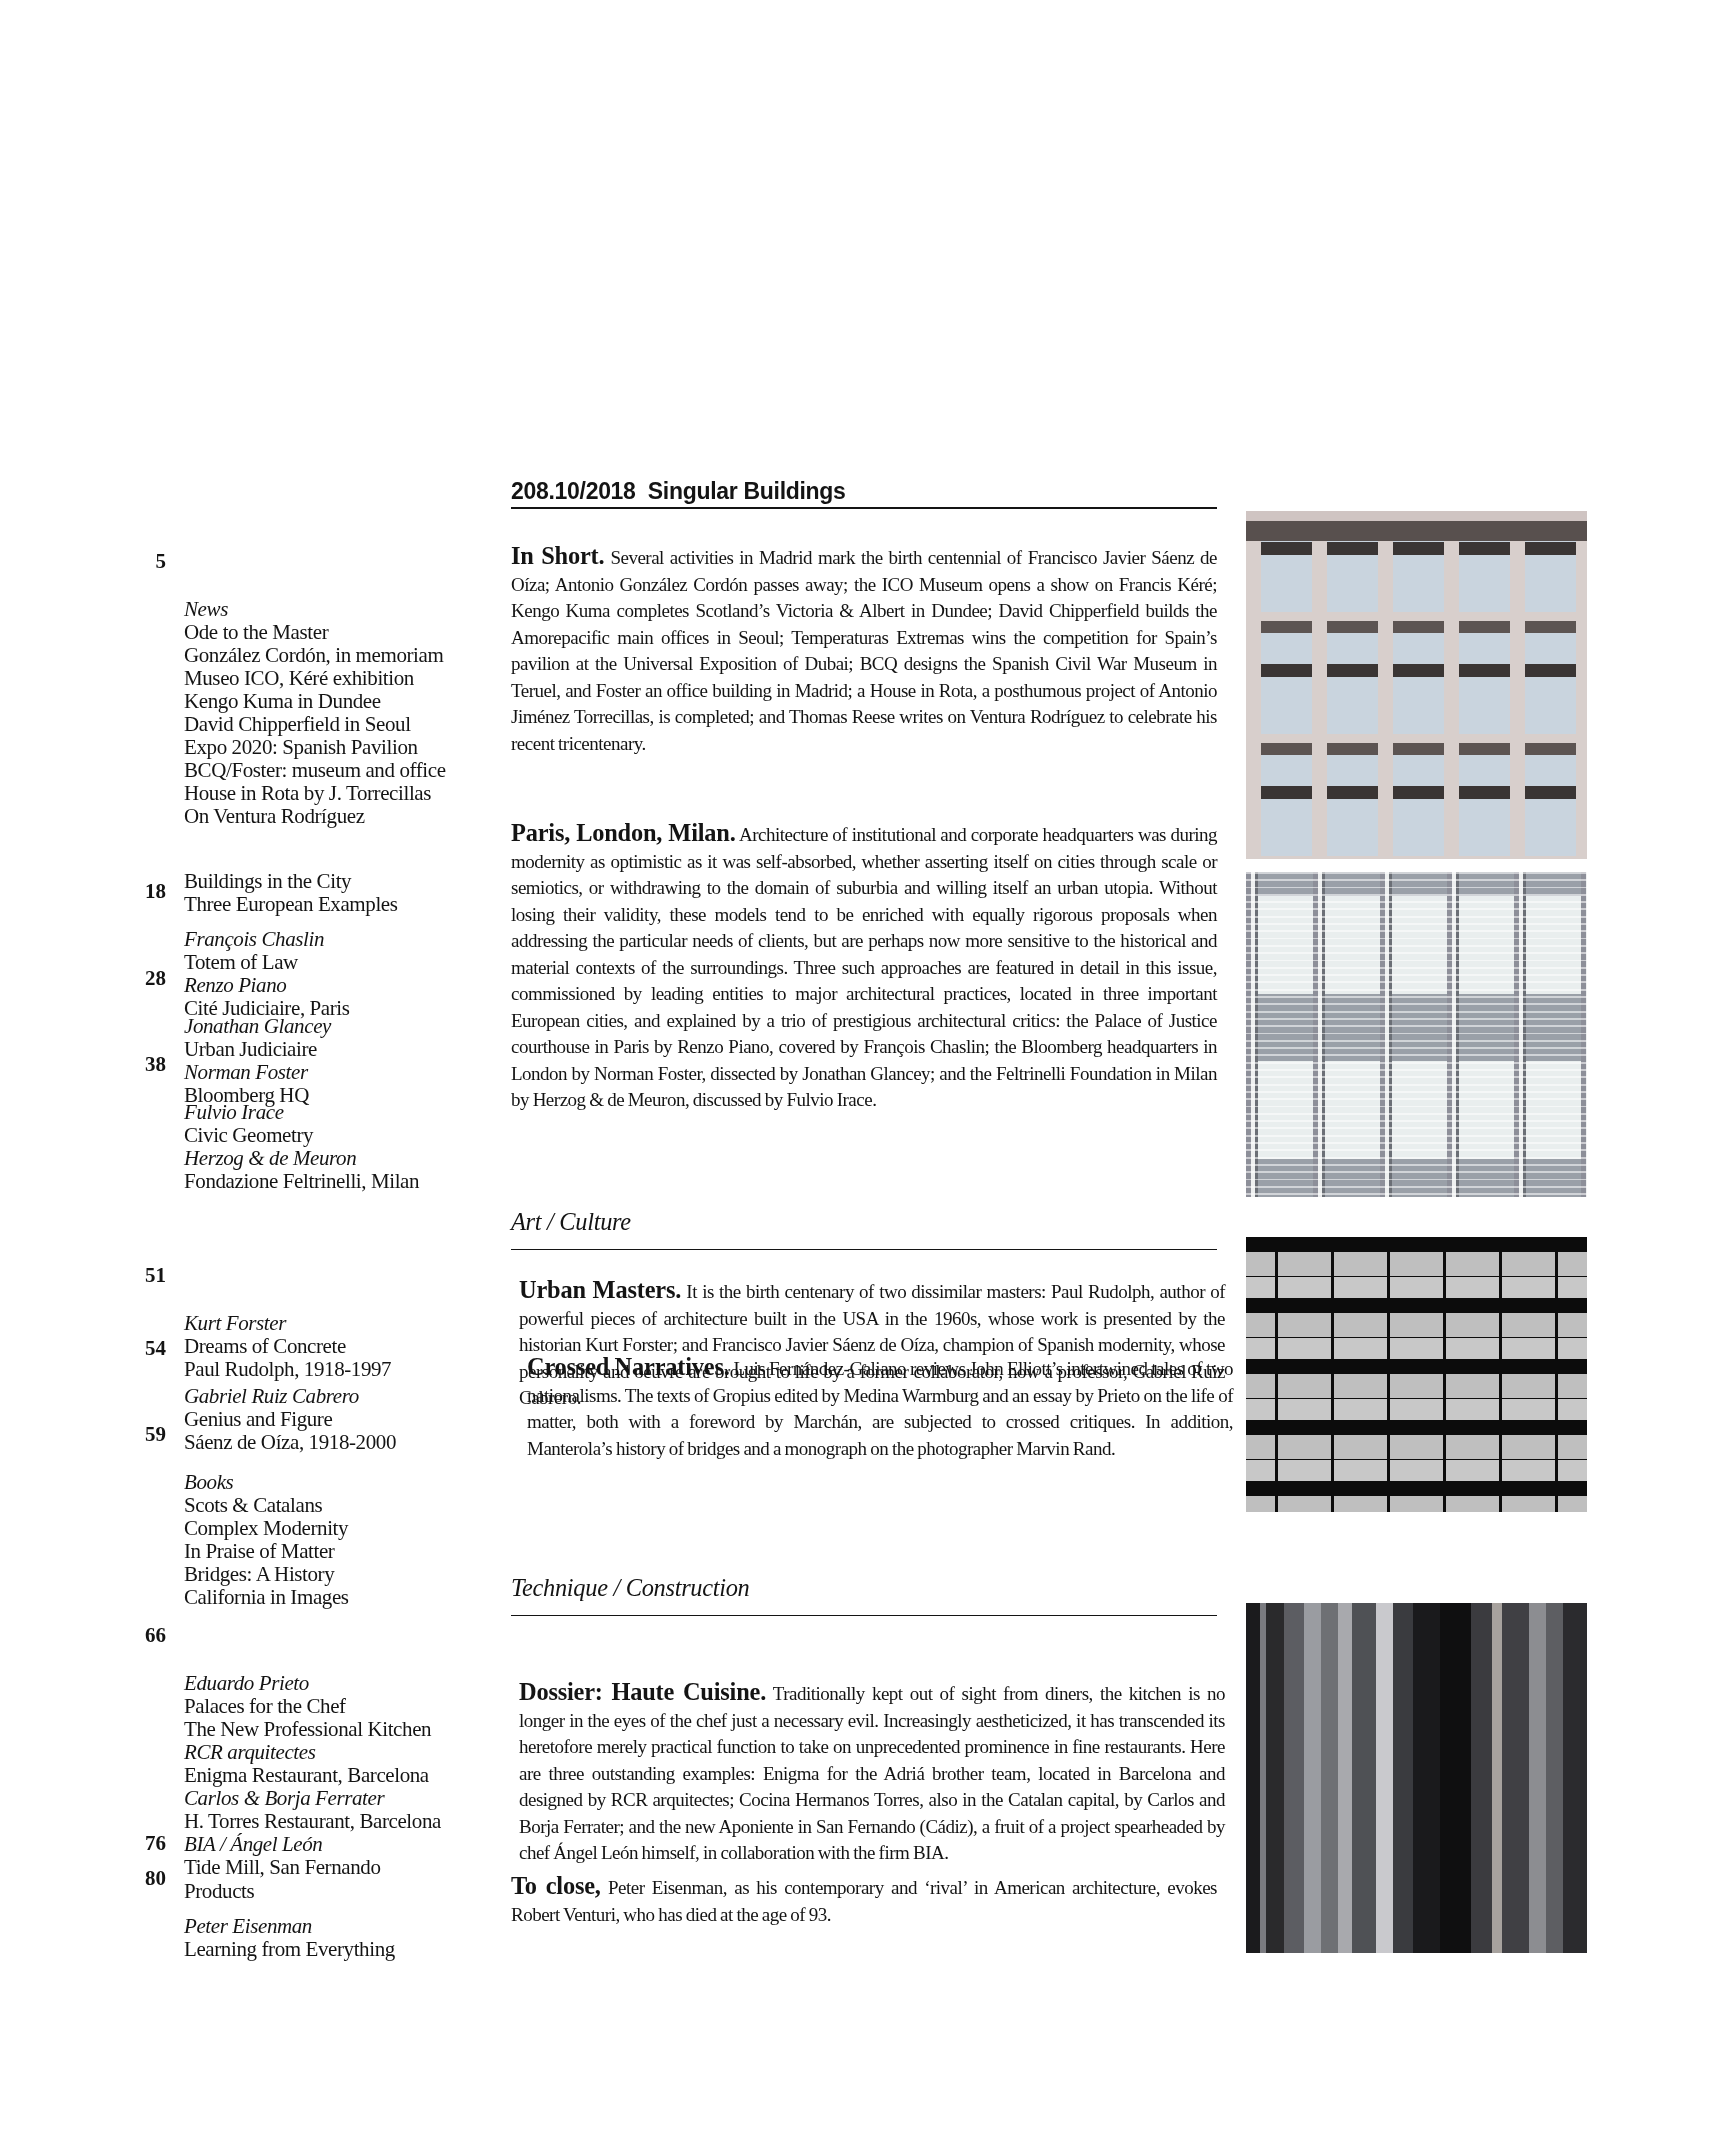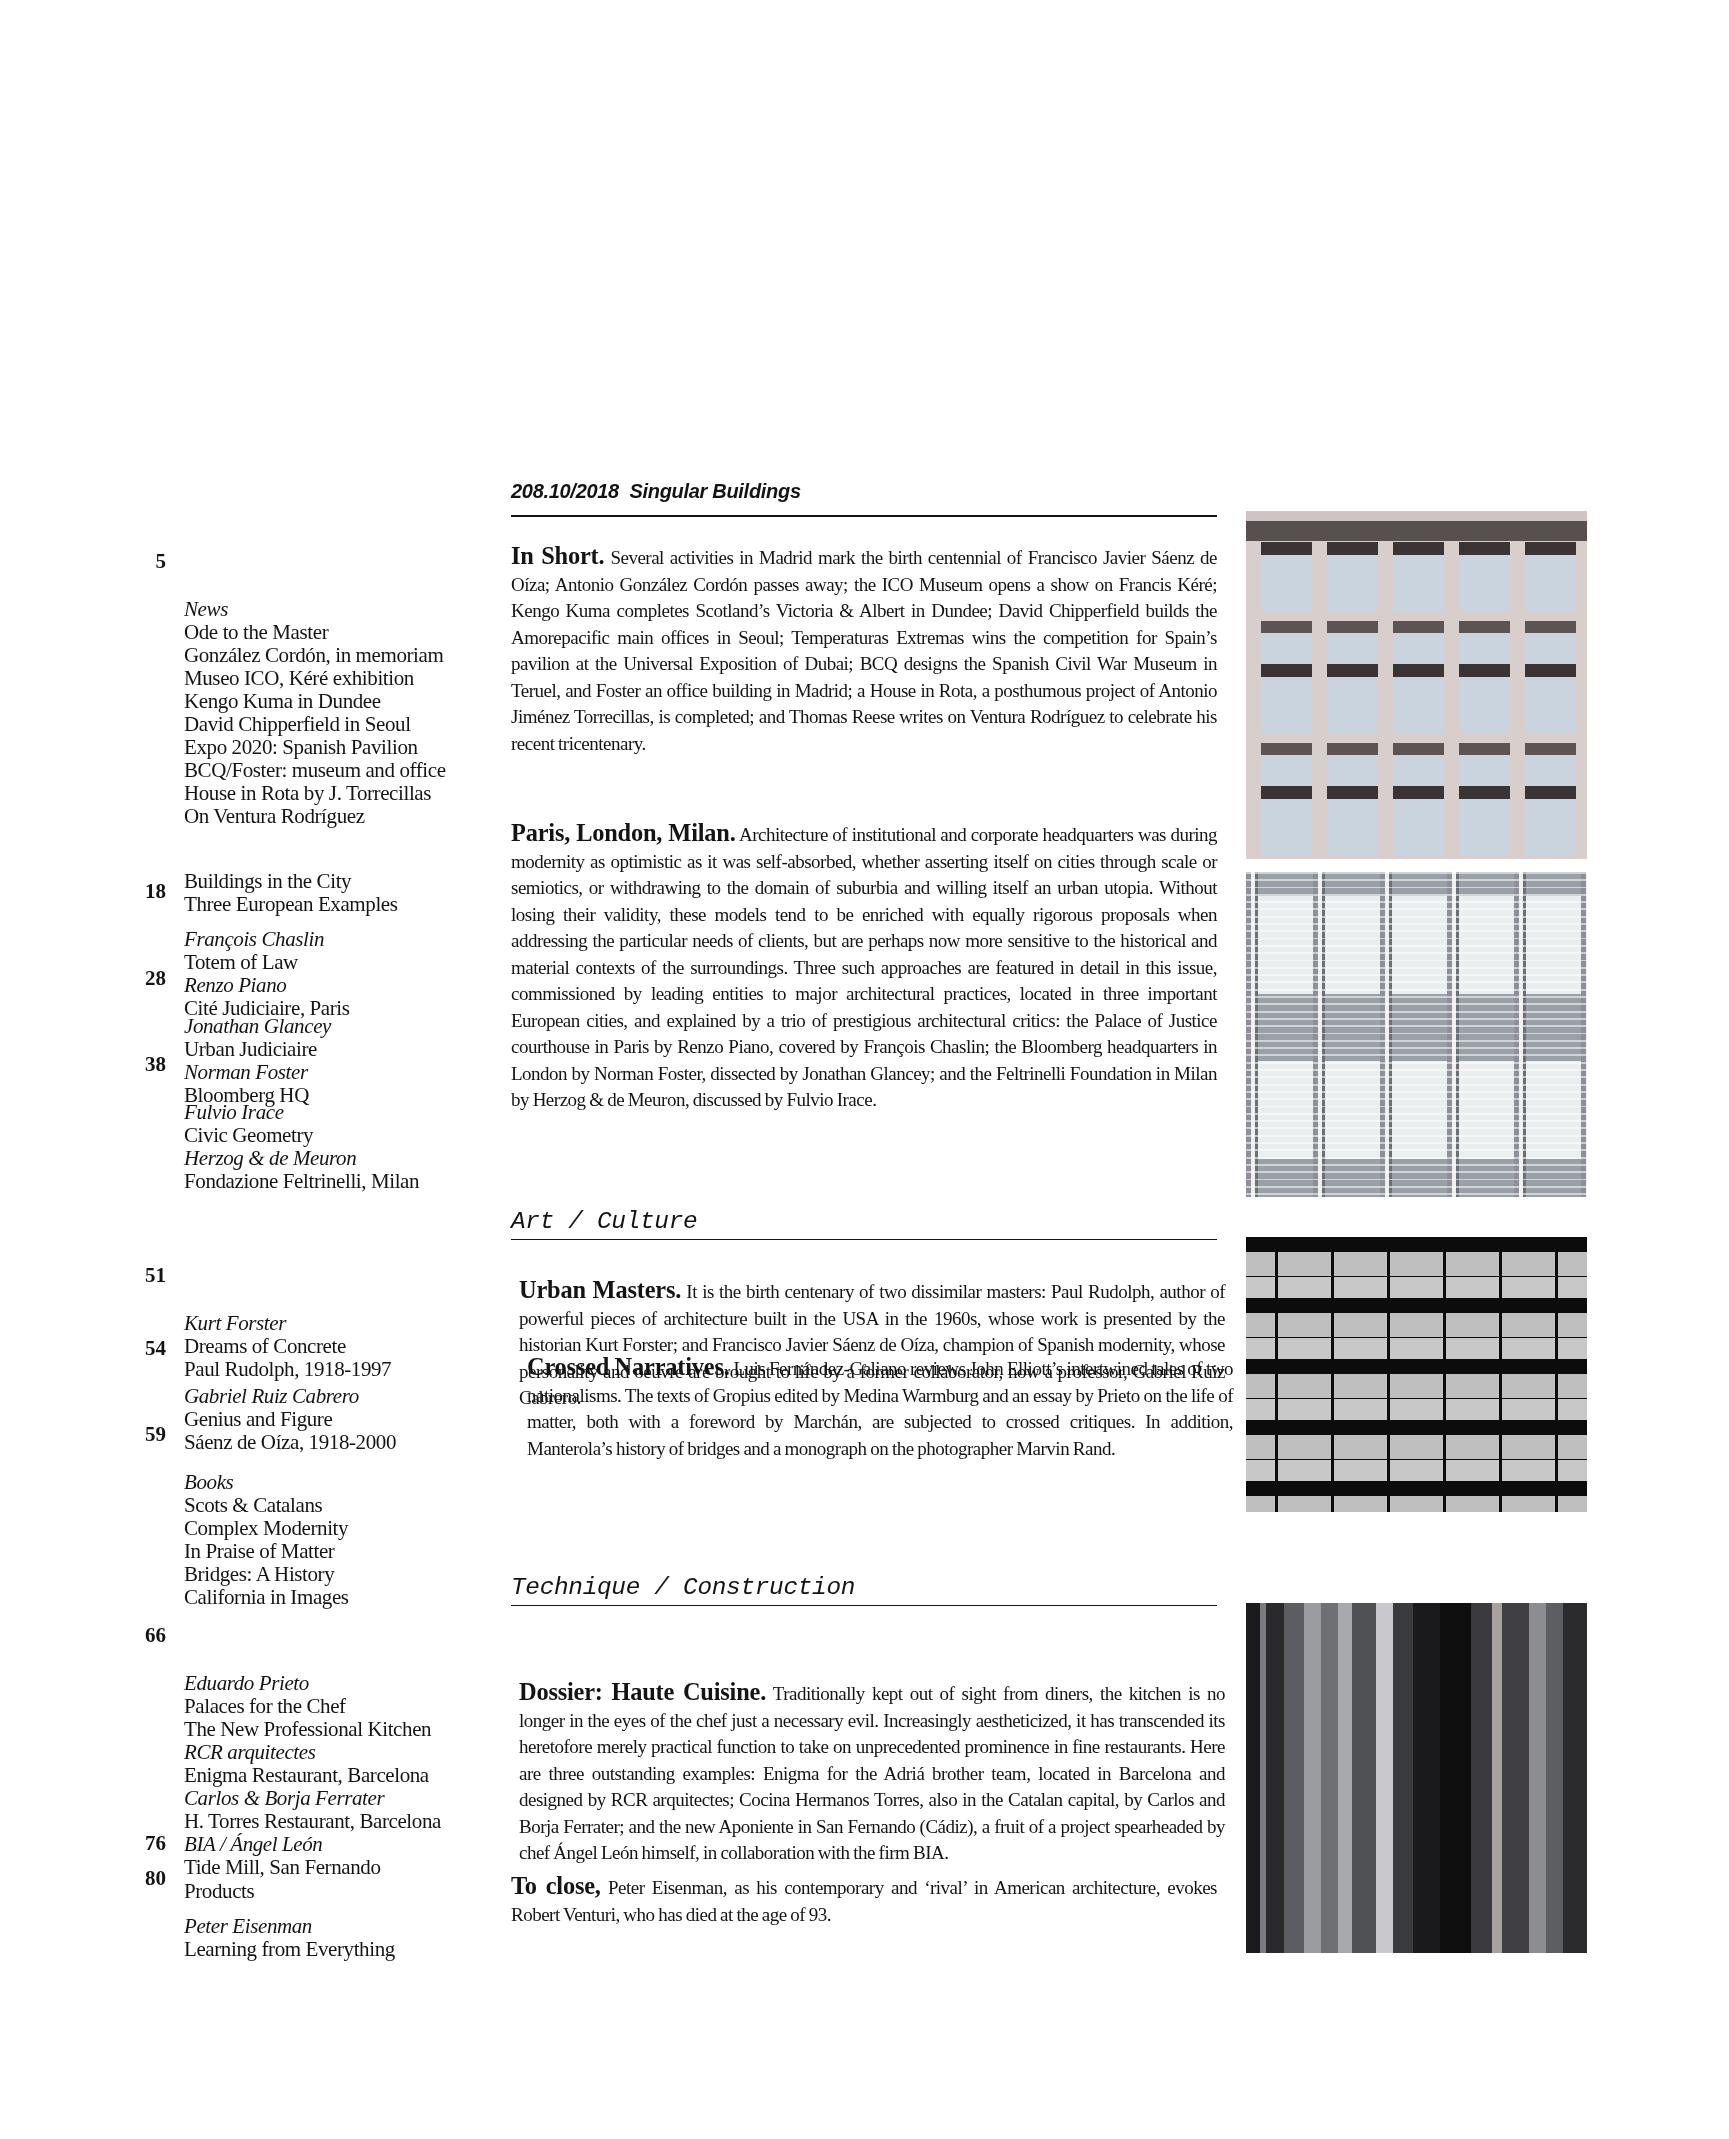--- a/index.html
+++ b/index.html
@@ -2,24 +2,23 @@
 <html style="font-size:9.8px"><head>
 <meta charset="utf-8">
 <style>
   html, body { margin: 0; padding: 0; background: #ffffff; }
   body { width: 1729px; height: 2140px; position: relative; overflow: hidden; color: #141414; }
 
   
   #issue-heading {
     position: absolute; left: 511px; top: 477px; width: 706px;
     font-family: "Liberation Sans", sans-serif; font-weight: bold;
-    font-size: 20px; letter-spacing: -0.3px; line-height: 28px;
-    border-bottom: 2.4px solid #141414; padding-bottom: 10px;
+    font-size: 23px; letter-spacing: -0.3px; line-height: 28px;
+    border-bottom: 2.4px solid #141414; padding-bottom: 2px;
     white-space: pre;
-    font-style: italic;
   }
 
   
   #toc { position: absolute; left: 122px; top: 0; width: 366px; }
   .toc-entry { position: absolute; left: 0; width: 366px; font-family: "Liberation Serif", serif; font-size: 21px; line-height: 23px; }
   .toc-page { position: absolute; left: 0; width: 44px; text-align: right; font-weight: bold; }
   .toc-lines { position: absolute; left: 62px; width: 342px; margin-top: 48px; }
   .toc-line { white-space: nowrap; letter-spacing: -0.4px; }
   .toc-line.italic { font-style: italic; }
 
@@ -27,22 +26,22 @@
   #main { position: absolute; left: 511px; top: 0; width: 706px; }
   .para {
     position: absolute; left: 0; width: 706px;
     font-family: "Liberation Serif", serif; font-size: 19px; line-height: 26.5px;
     text-align: justify; letter-spacing: -0.5px; word-spacing: -0.6px;
     hyphens: manual;
   }
   .para .lead { font-weight: bold; font-size: 24.4px; letter-spacing: -0.2px; }
   .section-label {
     position: absolute; left: 0; width: 706px;
-    font-family: Liberation Mono, monospace; font-style: italic; font-size: 24.4px; line-height: 30.5px;
-    border-bottom: 1.8px solid #141414; padding-bottom: 1px; letter-spacing: -0.3px;
+    font-family: Liberation Serif, serif; font-style: italic; font-size: 24.4px; line-height: 30.5px;
+    border-bottom: 1.8px solid #141414; padding-bottom: 11px; letter-spacing: -0.3px;
   }
 
   
   .photo { position: absolute; left: 1246px; width: 341px; overflow: hidden; }
   #photo-1 {
     top: 511px; height: 348px;
     background:
       linear-gradient(to bottom, #cfc4c2 0 9.8px, #58504e 9.8px 30.5px, transparent 30.5px),
       repeating-linear-gradient(to right, #d8cfcc 0 14.6px, transparent 14.6px 66px),
       repeating-linear-gradient(to bottom, transparent 0 30.5px, #3a3534 30.5px 44px, #c9d4de 44px 101px, #d8cfcc 101px 110px, #5c5452 110px 122px),

